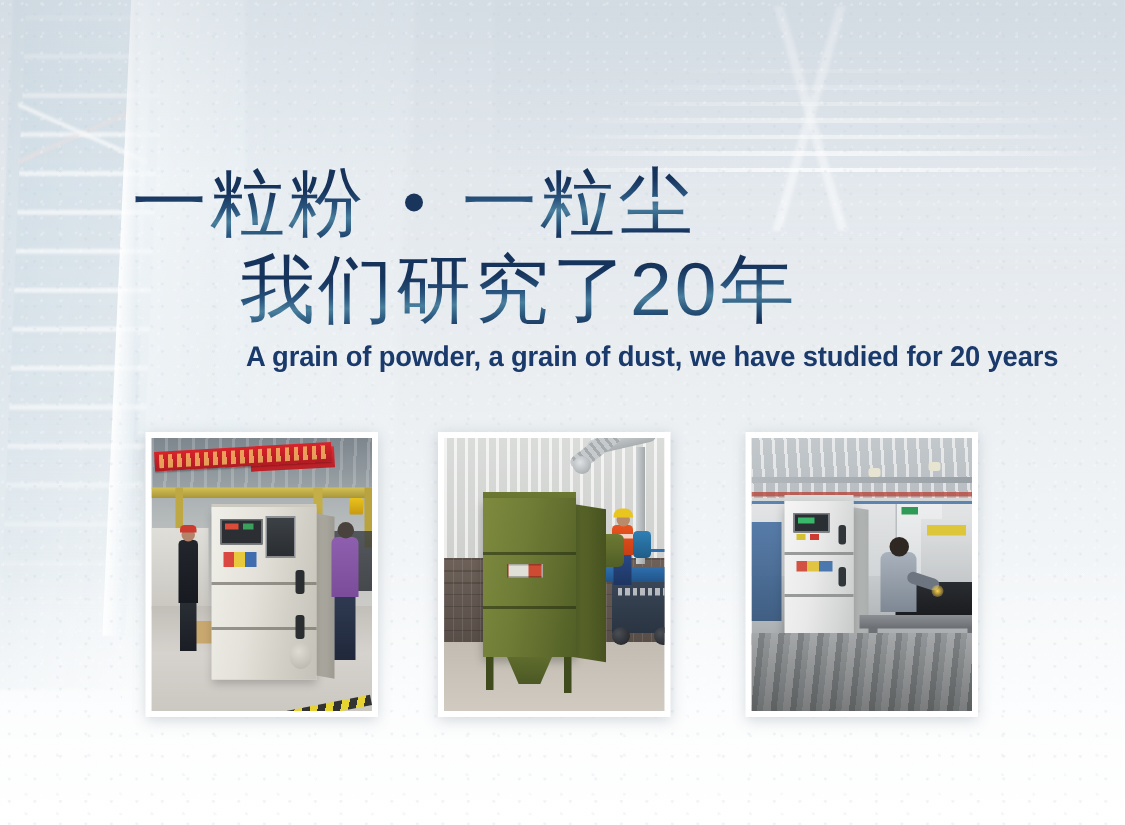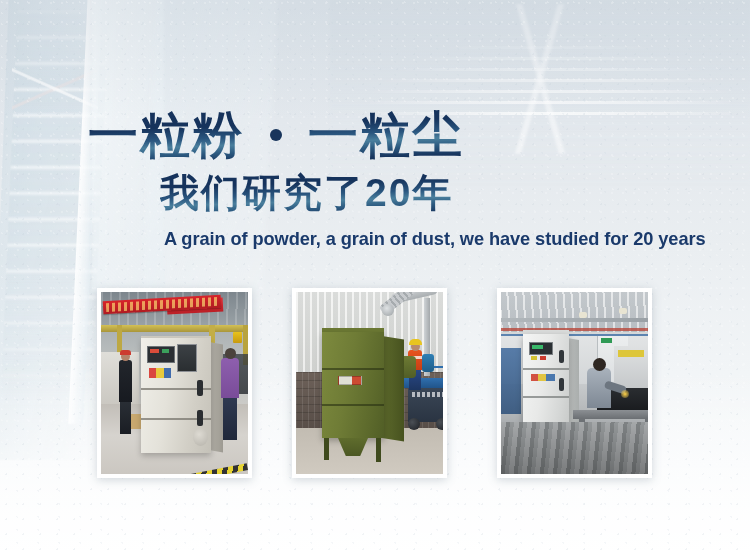--- a/index.html
+++ b/index.html
@@ -111,40 +111,40 @@
       radial-gradient(circle at 37% 61%,rgba(190,202,212,.7) 0 1px,transparent 1px),
       radial-gradient(circle at 63% 17%,rgba(255,255,255,.7) 0 1px,transparent 1px),
       radial-gradient(circle at 82% 74%,rgba(196,208,218,.6) 0 1px,transparent 1px);
     background-size:13px 11px,17px 15px,11px 19px,21px 13px;
   }
 
   
   #headline-block{position:absolute;left:0;top:0;width:750px;}
 
   .hl-line{
-    font-weight:bold;
+    font-weight:normal;
     letter-spacing:2px;
     white-space:nowrap;
     background-image:linear-gradient(178deg,
         #16335c 0%, #16335c 34%,
         #2a567f 52%, #4a7f9d 63%,
         #2d5b81 74%, #17355e 88%, #123052 100%);
     -webkit-background-clip:text;
             background-clip:text;
     color:transparent;
     -webkit-text-fill-color:transparent;
   }
 
   #headline-line-1{
     position:absolute;left:88px;top:108px;
     font-size:50px;line-height:54px;
   }
   #headline-line-2{
     position:absolute;left:160px;top:166px;
-    font-size:39px;line-height:54px;
+    font-size:50px;line-height:54px;
   }
   #headline-sep{
     display:inline-block;width:12px;height:12px;border-radius:50%;
     background:#19355c;
     vertical-align:middle;
     margin:0 26px 8px 26px;
   }
 
   #subtitle{
     position:absolute;left:164px;top:228px;

